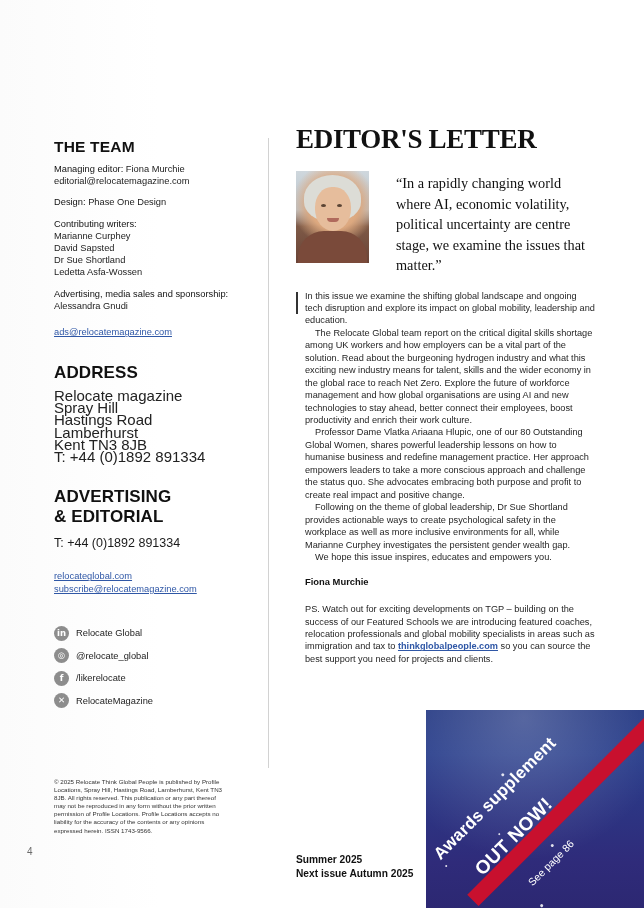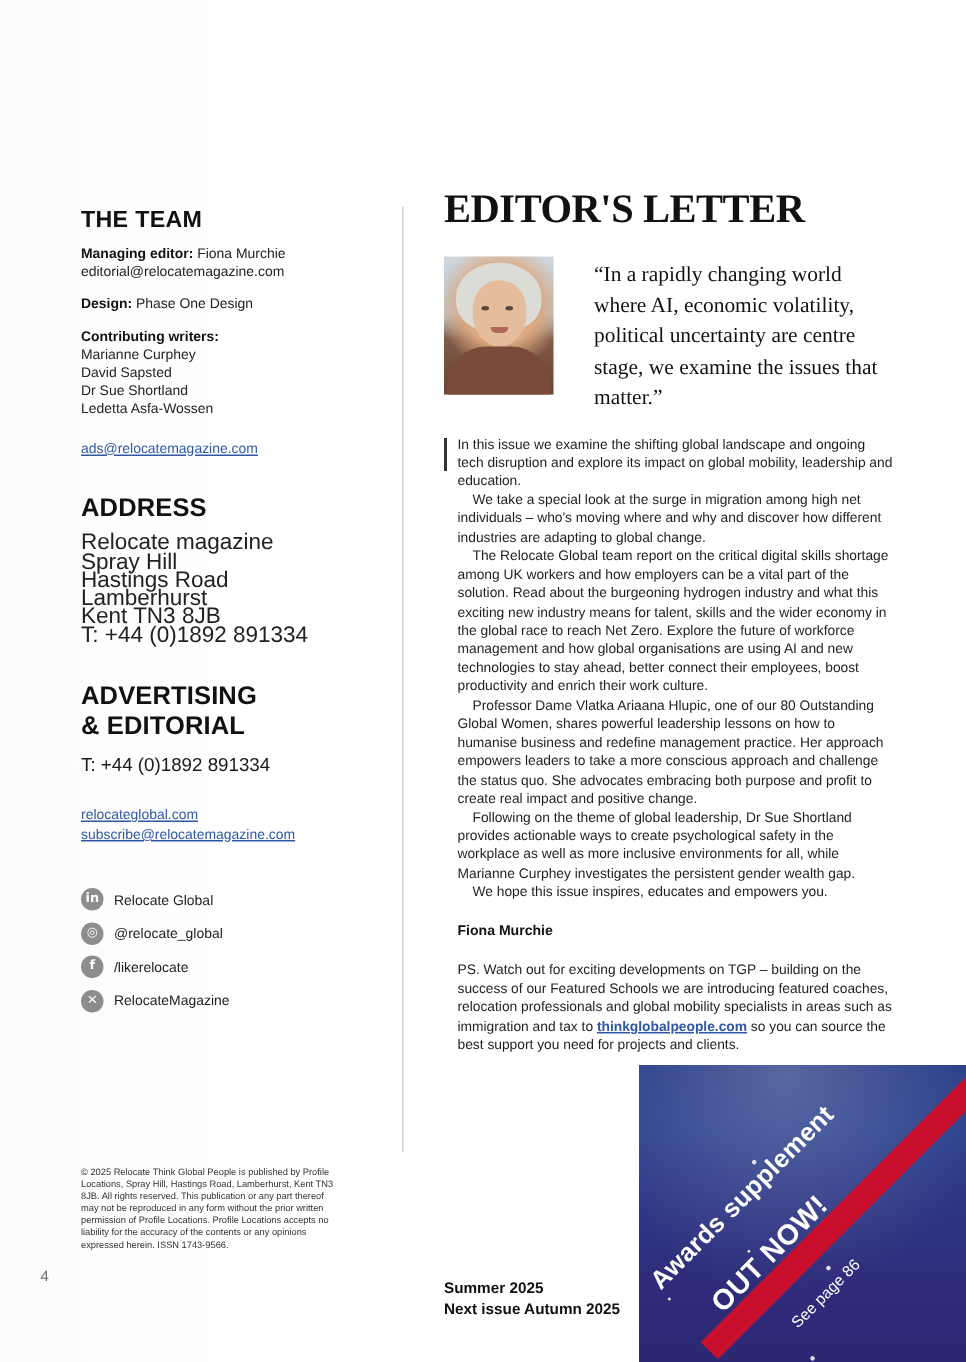--- a/index.html
+++ b/index.html
@@ -48,21 +48,21 @@
   .sec-head.big {
     font-size: 17px;
     letter-spacing: 0.1px;
   }
   .blk {
     font-size: 9.3px;
     line-height: 12.2px;
     color: #222222;
   }
   .blk b {
-    font-weight: bold;
+    font-weight: normal;
     color: #111111;
   }
   .blk-sp {
     margin-top: 9px;
   }
   .link {
     color: #2f57a6;
     text-decoration: underline;
     font-size: 9.3px;
     line-height: 12.6px;
@@ -371,20 +371,24 @@
     </div>
 
     <div class="blk blk-sp">
       <b>Contributing writers:</b><br>
       <span>Marianne Curphey</span><br>
       <span>David Sapsted</span><br>
       <span>Dr Sue Shortland</span><br>
       <span>Ledetta Asfa-Wossen</span>
     </div>
 
+    <div class="blk blk-sp">
+      <b>Advertising, media sales and sponsorship:</b>
+      <span>Alessandra Gnudi</span>
+    </div>
 
     <div class="gap-14"></div>
     <a class="link">ads@relocatemagazine.com</a>
 
     <div class="gap-24"></div>
     <div class="sec-head big">ADDRESS</div>
     <div class="blk">
       <div class="addr-line">Relocate magazine</div>
       <div class="addr-line">Spray Hill</div>
       <div class="addr-line">Hastings Road</div>
@@ -440,21 +444,20 @@
         <div class="mouth"></div>
         <div class="torso"></div>
       </div>
       <p class="pull-quote">“In a rapidly changing world where AI, economic volatility, political uncertainty are centre stage, we examine the issues that matter.”</p>
     </div>
 
     <div class="body-wrap">
       <div class="drop-rule"></div>
       <div class="body-txt">
         <p>In this issue we examine the shifting global landscape and ongoing tech disruption and explore its impact on global mobility, leadership and education.</p>
-        <p>We take a special look at the surge in migration among high net individuals – who's moving where and why and discover how different industries are adapting to global change.</p>
         <p>The Relocate Global team report on the critical digital skills shortage among UK workers and how employers can be a vital part of the solution. Read about the burgeoning hydrogen industry and what this exciting new industry means for talent, skills and the wider economy in the global race to reach Net Zero. Explore the future of workforce management and how global organisations are using AI and new technologies to stay ahead, better connect their employees, boost productivity and enrich their work culture.</p>
         <p>Professor Dame Vlatka Ariaana Hlupic, one of our 80 Outstanding Global Women, shares powerful leadership lessons on how to humanise business and redefine management practice. Her approach empowers leaders to take a more conscious approach and challenge the status quo. She advocates embracing both purpose and profit to create real impact and positive change.</p>
         <p>Following on the theme of global leadership, Dr Sue Shortland provides actionable ways to create psychological safety in the workplace as well as more inclusive environments for all, while Marianne Curphey investigates the persistent gender wealth gap.</p>
         <p>We hope this issue inspires, educates and empowers you.</p>
       </div>
 
       <div class="sig">
         <div>Fiona Murchie</div>
       </div>
 

